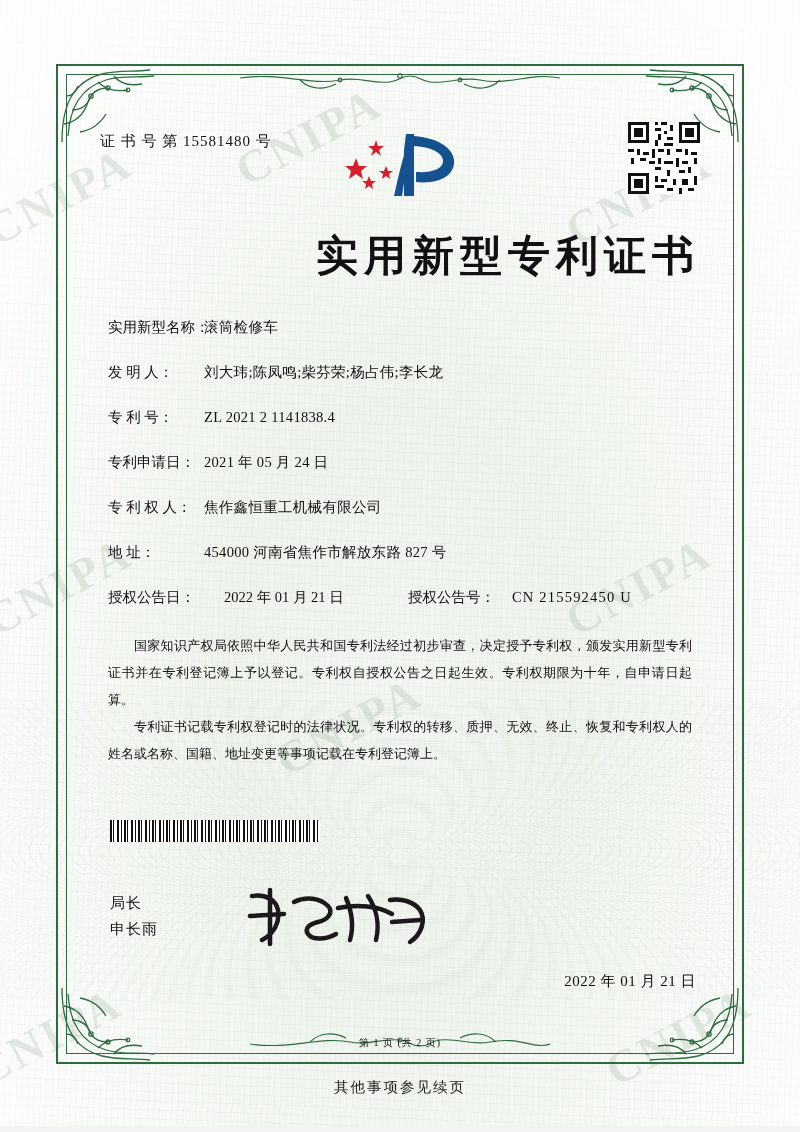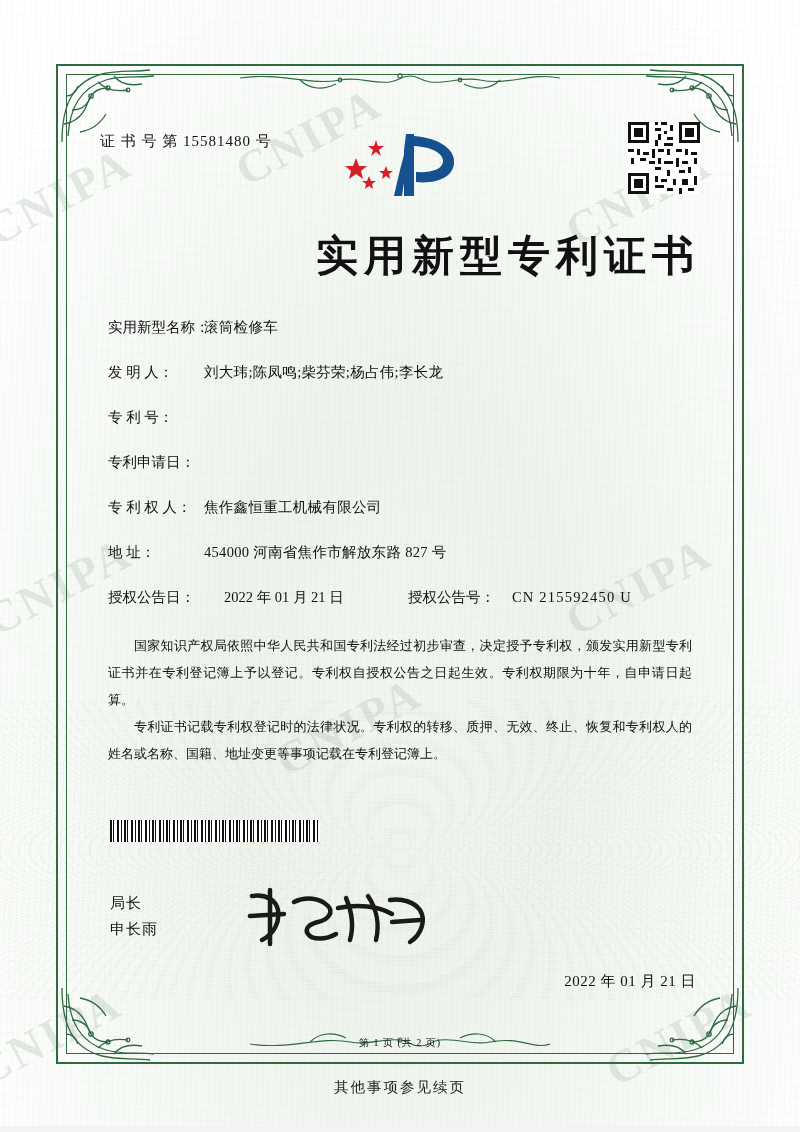--- a/index.html
+++ b/index.html
@@ -431,24 +431,26 @@
 
       <div class="field">
         <div class="lbl">发  明  人：</div>
         <div class="val">
           <span class="line2">刘大玮;陈凤鸣;柴芬荣;杨占伟;李长龙</span>
         </div>
       </div>
 
       <div class="field">
         <div class="lbl">专  利  号：</div>
+        <div class="val mono-ish">ZL 2021 2 1141838.4</div>
       </div>
 
       <div class="field">
         <div class="lbl">专利申请日：</div>
+        <div class="val">2021 年 05 月 24 日</div>
       </div>
 
       <div class="field">
         <div class="lbl">专 利 权 人：</div>
         <div class="val">焦作鑫恒重工机械有限公司</div>
       </div>
 
       <div class="field">
         <div class="lbl">地      址：</div>
         <div class="val">454000 河南省焦作市解放东路 827 号</div>

